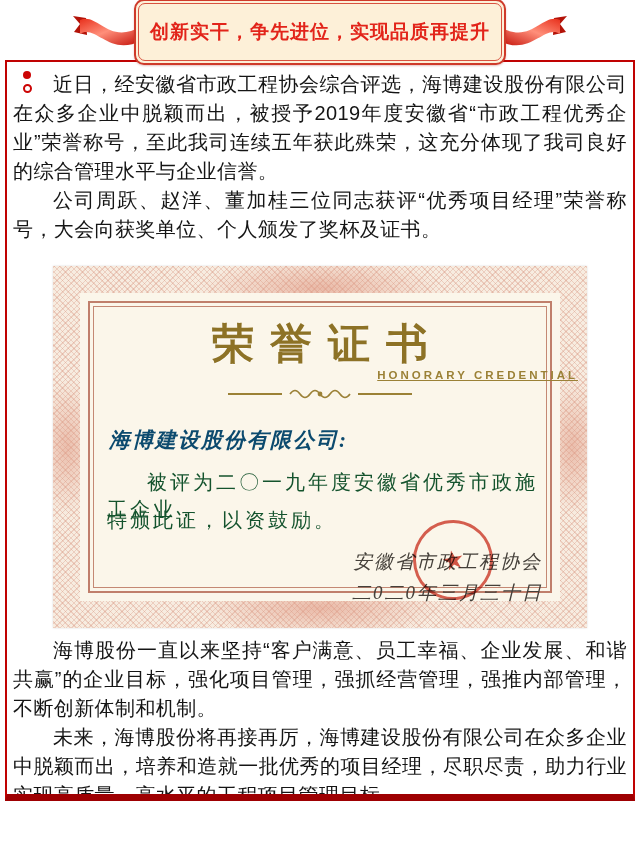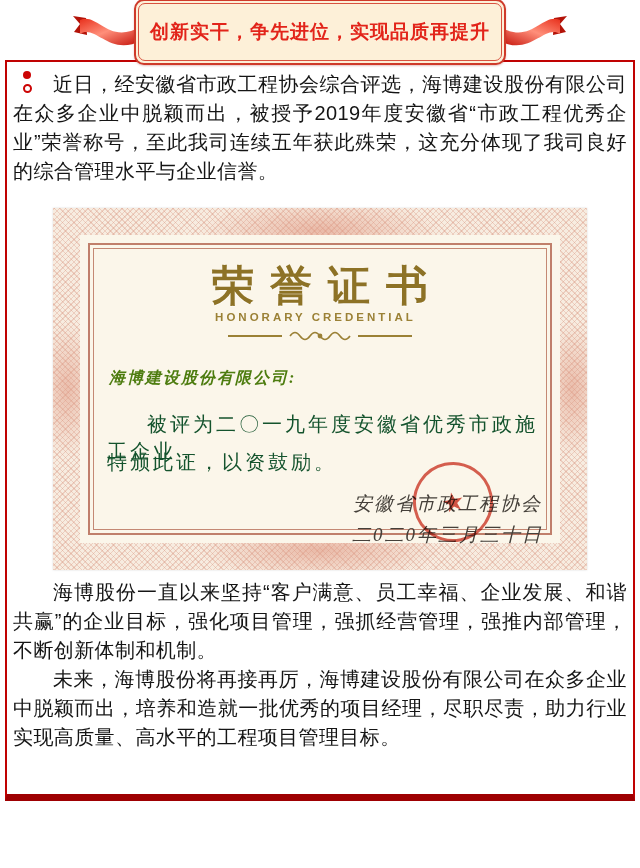--- a/index.html
+++ b/index.html
@@ -66,28 +66,28 @@
   .paper{position:absolute;inset:27px;background:#fbf6ea;}
   .frame{position:absolute;inset:35px;border:2px solid #c07f6b;pointer-events:none;}
   .frame::after{content:"";position:absolute;inset:3px;border:1px solid #c48874;}
   .cert-title{
     position:absolute;top:50px;left:0;right:0;text-align:center;
     font-family:"Liberation Serif","DejaVu Serif",serif;font-weight:bold;
     font-size:42px;color:#8d7226;letter-spacing:16px;padding-left:16px;
     text-shadow:0 1px 0 rgba(255,255,255,.6);
   }
   .cert-subtitle{
-    position:absolute;top:103px;left:0;right:9px;text-align:center;
-    font-size:11.5px;font-weight:bold;color:#9b8136;letter-spacing:3px;
+    position:absolute;top:103px;left:0;right:9px;text-align:right;
+    font-size:11.5px;font-weight:bold;color:#9b8136;letter-spacing:3px;text-decoration:underline;
   }
   .cert-flourish{position:absolute;top:121px;left:0;right:0;text-align:center;}
   .cert-addressee{
     position:absolute;top:160px;left:56px;
     font-family:"Liberation Serif","DejaVu Serif",serif;font-style:italic;font-weight:bold;
-    font-size:16px;color:#4d7c0f;letter-spacing:2px;
+    font-size:21px;color:#0c4a6e;letter-spacing:2px;
   }
   .cert-line{
     position:absolute;left:54px;right:38px;
     font-family:"Liberation Serif","DejaVu Serif",serif;
     font-size:20px;color:#14532d;letter-spacing:3px;
   }
   .cert-line.l1{top:203px;text-indent:2em;}
   .cert-line.l2{top:241px;}
   .cert-sign{
     position:absolute;top:280px;right:44px;text-align:center;
@@ -128,20 +128,21 @@
     </svg>
   </div>
 
   <div class="content-box">
     <div class="bullet-decor">
       <span class="dot solid"></span>
       <span class="dot ring"></span>
     </div>
 
     <p class="para">近日，经安徽省市政工程协会综合评选，海博建设股份有限公司在众多企业中脱颖而出，被授予2019年度安徽省“市政工程优秀企业”荣誉称号，至此我司连续五年获此殊荣，这充分体现了我司良好的综合管理水平与企业信誉。</p>
+    <p class="para">公司周跃、赵洋、董加桂三位同志获评“优秀项目经理”荣誉称号，大会向获奖单位、个人颁发了奖杯及证书。</p>
 
     <div class="certificate">
       <div class="lace"></div>
       <div class="paper"></div>
       <div class="frame"></div>
 
       <div class="cert-title">荣誉证书</div>
       <div class="cert-subtitle">HONORARY CREDENTIAL</div>
       <div class="cert-flourish">
         <svg width="200" height="14" viewBox="0 0 200 14">

